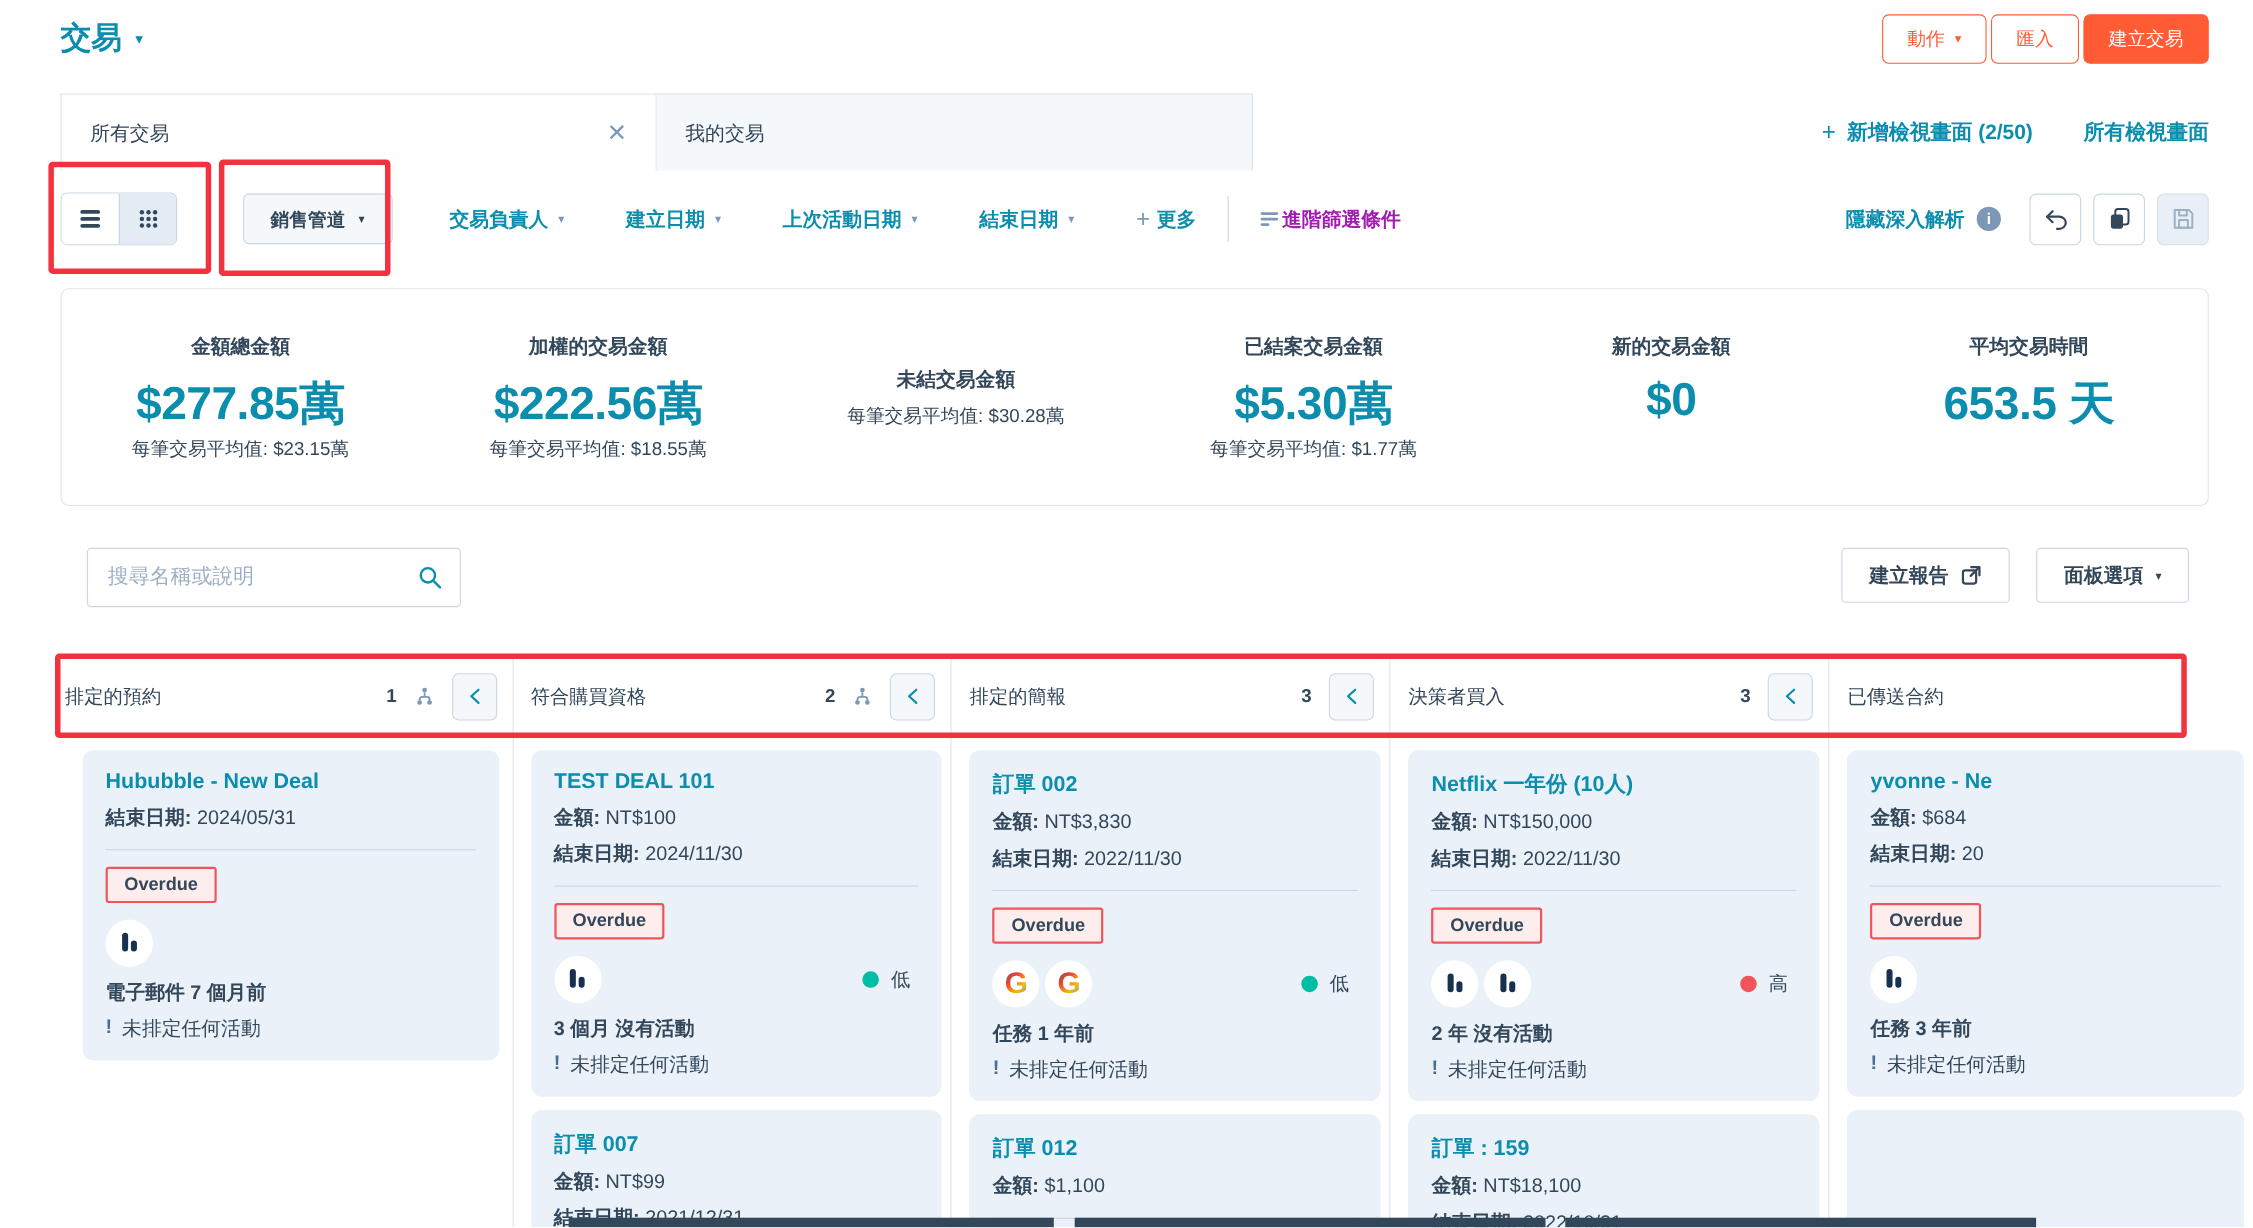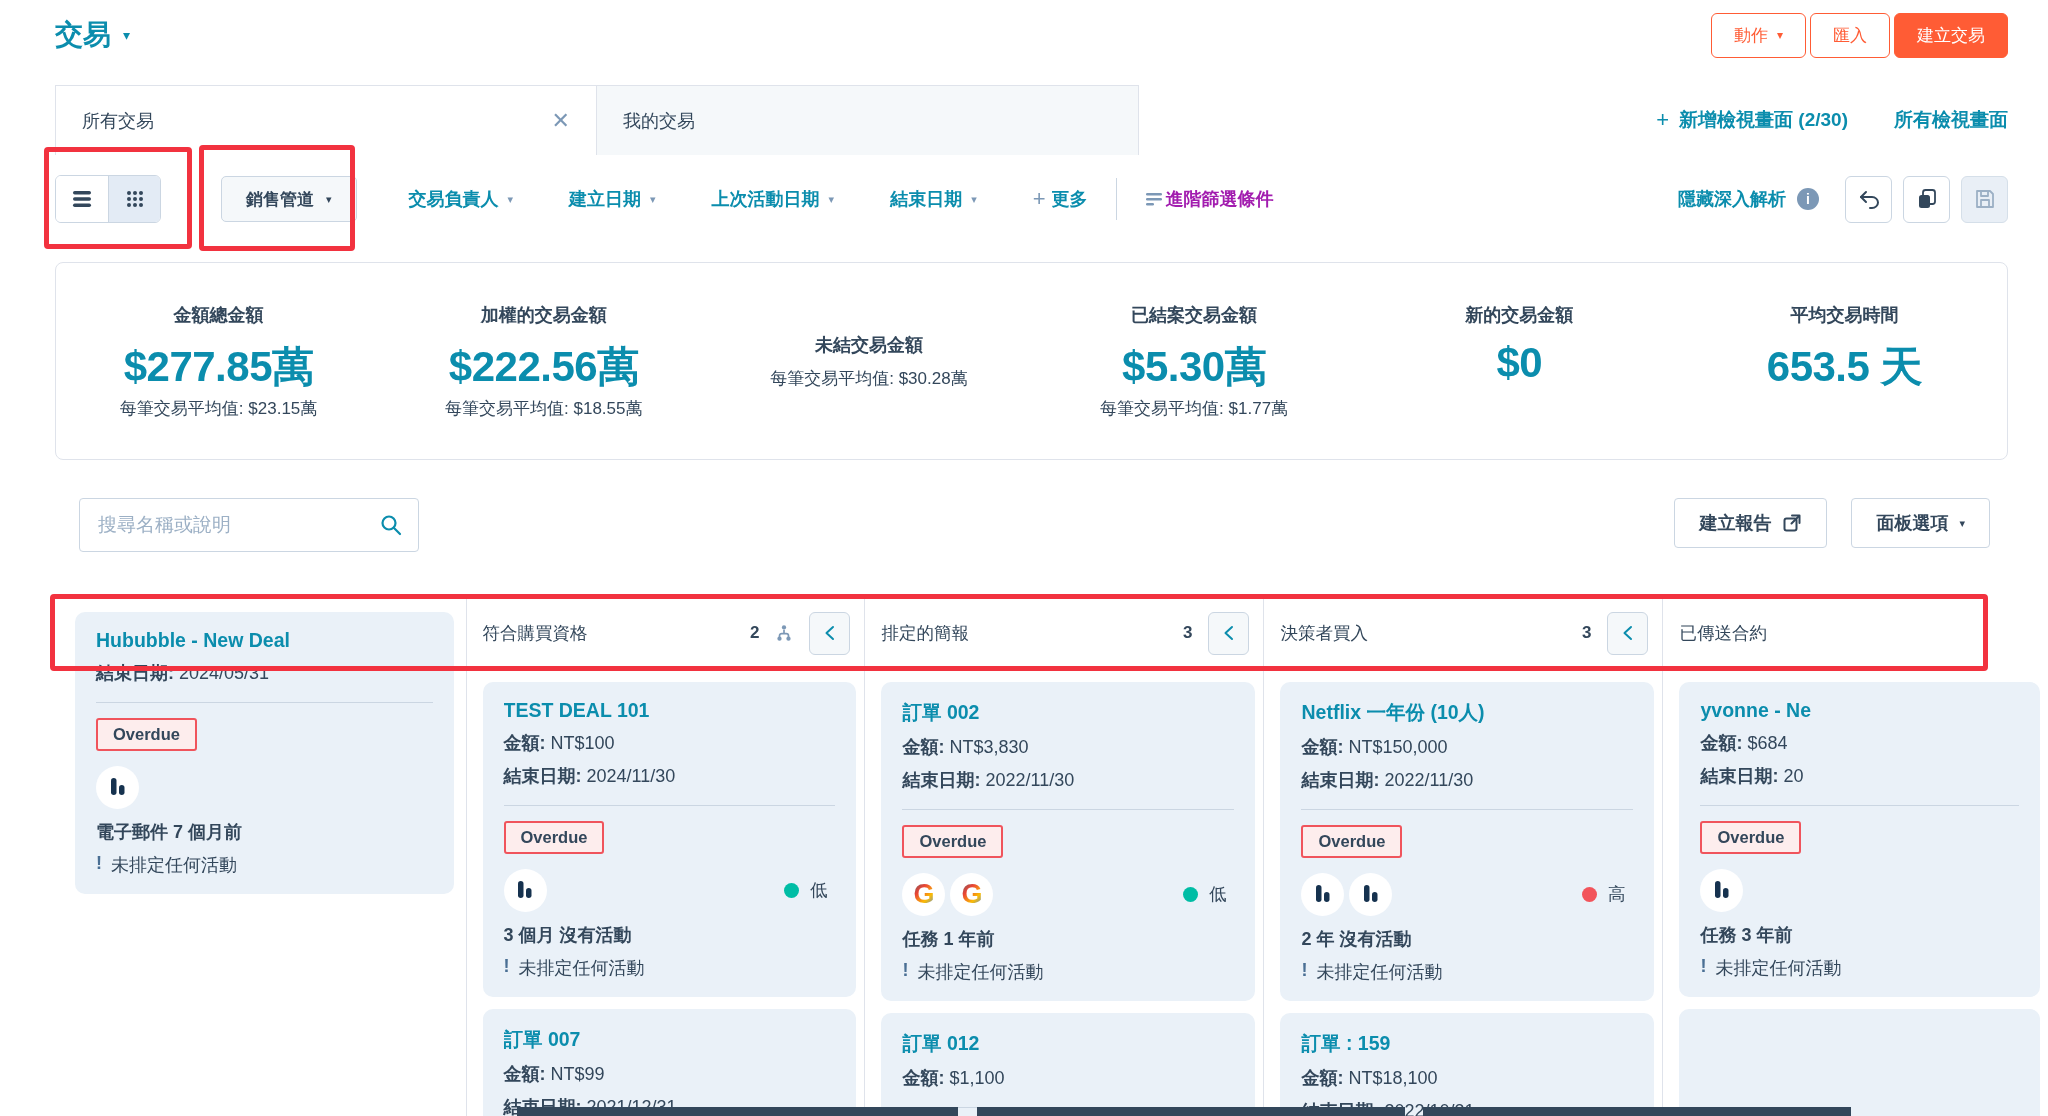--- a/index.html
+++ b/index.html
@@ -128,21 +128,21 @@
     <div class="tab active">
       <span>所有交易</span>
       <span class="tab-close">✕</span>
     </div>
     <div class="tab inactive">
       <span>我的交易</span>
     </div>
     <div class="view-links">
       <div class="view-link">
         <span class="plus-glyph">+</span>
-        <span>新增檢視畫面 (2/30)</span>
+        <span>新增檢視畫面 (2/50)</span>
       </div>
       <div class="view-link">
         <span>所有檢視畫面</span>
       </div>
     </div>
   </div>
 
   <div class="toolbar">
     <div class="toggle-group">
       <div class="toggle-btn">
@@ -296,20 +296,39 @@
       <div class="panel-btn">
         <span>面板選項</span>
         <span class="caret">▾</span>
       </div>
     </div>
   </div>
 
   <div class="board">
 
     <div class="col" style="width:460px">
+      <div class="col-head">
+        <span class="col-name">排定的預約</span>
+        <span class="col-right">
+          <span class="col-count">1</span>
+          <span>
+            <svg width="18" height="18" viewBox="0 0 16 16" fill="none" stroke="#7c98b6" stroke-width="1.5">
+              <circle cx="8" cy="3" r="1.9" fill="#7c98b6" stroke="none"></circle>
+              <path d="M8 5v3M4 11.5v-1a2 2 0 0 1 2-2h4a2 2 0 0 1 2 2v1"></path>
+              <circle cx="4" cy="13" r="1.9" fill="#7c98b6" stroke="none"></circle>
+              <circle cx="12" cy="13" r="1.9" fill="#7c98b6" stroke="none"></circle>
+            </svg>
+          </span>
+          <span class="collapse-btn">
+            <svg width="11" height="16" viewBox="0 0 11 16" fill="none" stroke="#0b8dad" stroke-width="2" stroke-linecap="round" stroke-linejoin="round">
+                <path d="M9 2 2.5 8 9 14"></path>
+              </svg>
+          </span>
+        </span>
+      </div>
       <div class="cards">
         <div class="card">
           <div class="card-title">Hububble - New Deal</div>
           <div class="card-line"><b>結束日期:</b> <span>2024/05/31</span></div>
           <div class="card-divider"></div>
           <span class="overdue">Overdue</span>
           <div class="avatar-row">
             <span class="avatar">
               <svg width="22" height="22" viewBox="0 0 22 22">
                   <rect x="4" y="2" width="5.5" height="17" rx="2.75" fill="#16324f"></rect>

